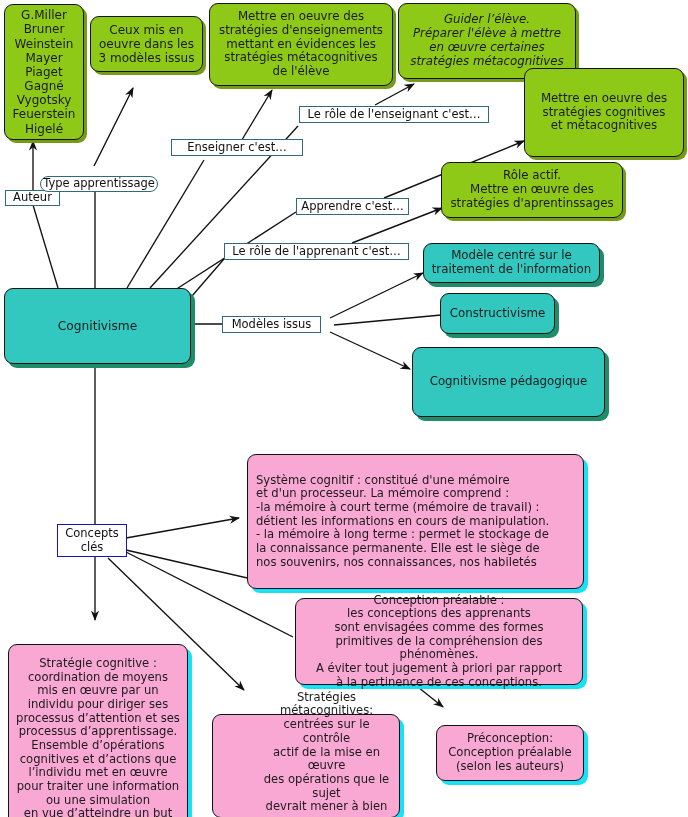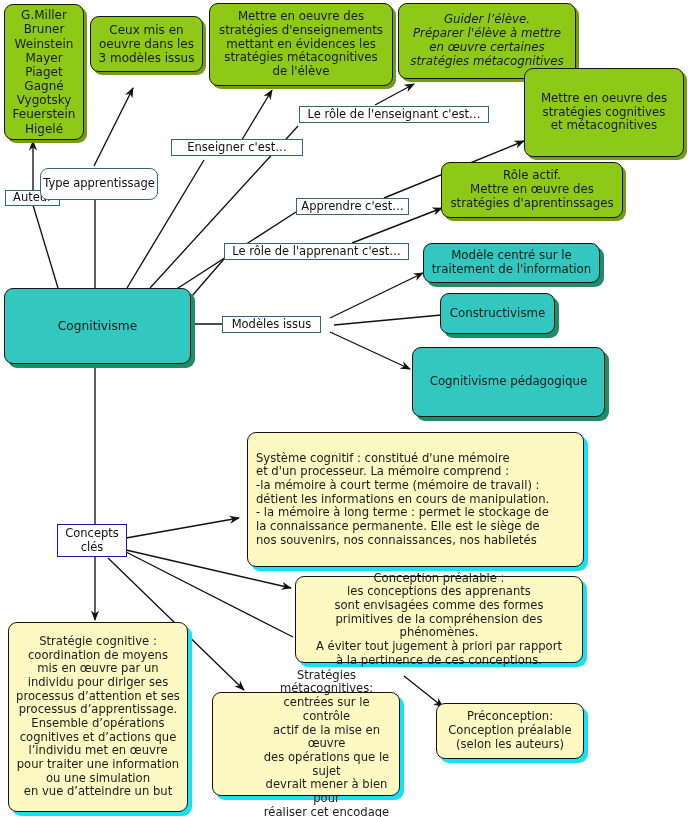--- a/index.html
+++ b/index.html
@@ -37,23 +37,24 @@
     background: #8FC917;
     border-color: #141414;
     box-shadow: 3px 3px 0 0 rgba(110,150,12,0.95);
   }
   .node.teal {
     background: #32C8C0;
     border-color: #141414;
     box-shadow: 4px 4px 0 0 #1f8d6a;
   }
   .node.blue {
-    background: #fef9c3;
+    background: #f9a8d4;
     border-color: #131313;
     box-shadow: 4px 4px 0 0 #18E0F5;
+    margin-top: 22px;
   }
   .label {
     position: absolute;
     background: #ffffff;
     border: 1.3px solid #2d6b7a;
     color: #111111;
     font-size: 11.5px;
     line-height: 1.14;
     text-align: center;
     display: flex;
@@ -201,21 +202,21 @@
 des opérations que le sujet
 devrait mener à bien pour
 réaliser cet encodage</div>
 
   <div class="node blue" style="left:436px; top:703px; width:148px; height:56px; font-size:11.6px;">Préconception:
 Conception préalable
 (selon les auteurs)</div>
 
   <div class="label" style="left:5px; top:190px; width:55px; height:16px;">Auteur</div>
 
-  <div class="label" style="left:40px; top:168px; width:118px; height:32px;border-radius:8px;">Type apprentissage</div>
+  <div class="label" style="left:40px; top:176px; width:118px; height:16px;border-radius:8px;">Type apprentissage</div>
 
   <div class="label" style="left:171px; top:139px; width:132px; height:17px;">Enseigner c'est…</div>
 
   <div class="label" style="left:299px; top:106px; width:190px; height:17px;">Le rôle de l'enseignant c'est…</div>
 
   <div class="label" style="left:296px; top:198px; width:113px; height:17px;">Apprendre c'est…</div>
 
   <div class="label" style="left:224px; top:243px; width:185px; height:17px;">Le rôle de l'apprenant c'est…</div>
 
   <div class="label" style="left:222px; top:316px; width:99px; height:17px;">Modèles issus</div>

